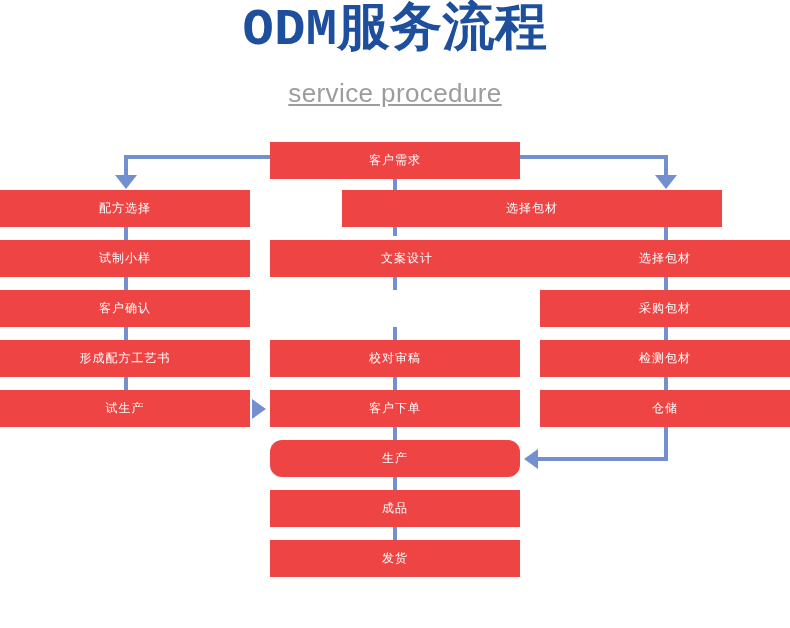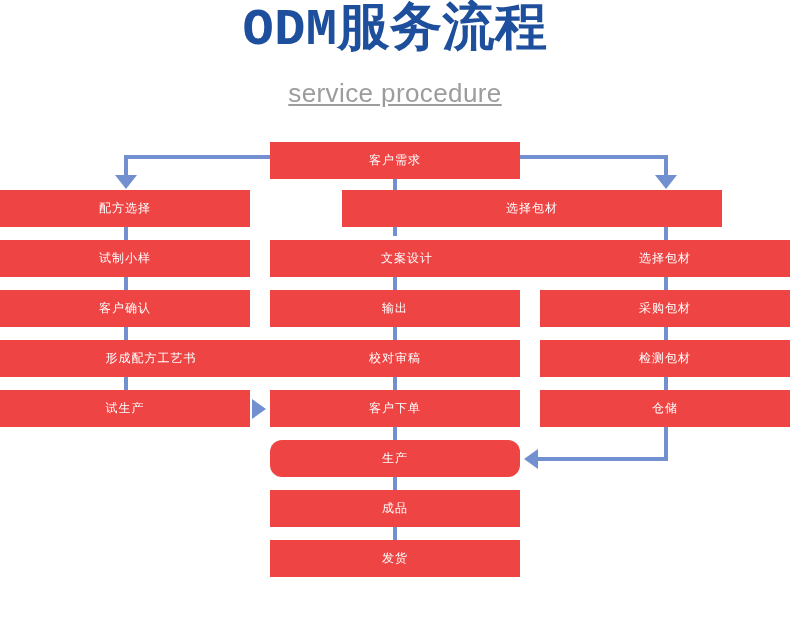--- a/index.html
+++ b/index.html
@@ -148,31 +148,30 @@
 
     <div class="node" style="left:0px; top:190px; width:250px;">配方选择</div>
     <div class="conn-v" style="left:124px; top:227px; height:13px;"></div>
 
     <div class="node" style="left:0px; top:240px; width:250px;">试制小样</div>
     <div class="conn-v" style="left:124px; top:277px; height:13px;"></div>
 
     <div class="node" style="left:0px; top:290px; width:250px;">客户确认</div>
     <div class="conn-v" style="left:124px; top:327px; height:13px;"></div>
 
-    <div class="node" style="left:0px; top:340px; width:250px;padding-left:26px;">形成配方工艺书</div>
+    <div class="node" style="left:0px; top:340px; width:250px;">形成配方工艺书</div>
     <div class="conn-v" style="left:124px; top:377px; height:13px;"></div>
 
     <div class="node" style="left:0px; top:390px; width:250px;">试生产</div>
 
     <div class="arrow-right" style="left:252px; top:399px;"></div>
 
     <div class="node" style="left:270px; top:240px; width:274px;">文案设计</div>
     <div class="conn-v" style="left:393px; top:277px; height:13px;"></div>
 
-    <div class="node" style="left:270px; top:290px; width:250px;">输出</div>
     <div class="conn-v" style="left:393px; top:327px; height:13px;"></div>
 
     <div class="node" style="left:270px; top:340px; width:250px;">校对审稿</div>
     <div class="conn-v" style="left:393px; top:377px; height:13px;"></div>
 
     <div class="node" style="left:270px; top:390px; width:250px;">客户下单</div>
     <div class="conn-v" style="left:393px; top:427px; height:13px;"></div>
 
     <div class="node" style="left:270px; top:440px; width:250px;border-radius:12px;">生产</div>
     <div class="conn-v" style="left:393px; top:477px; height:13px;"></div>

